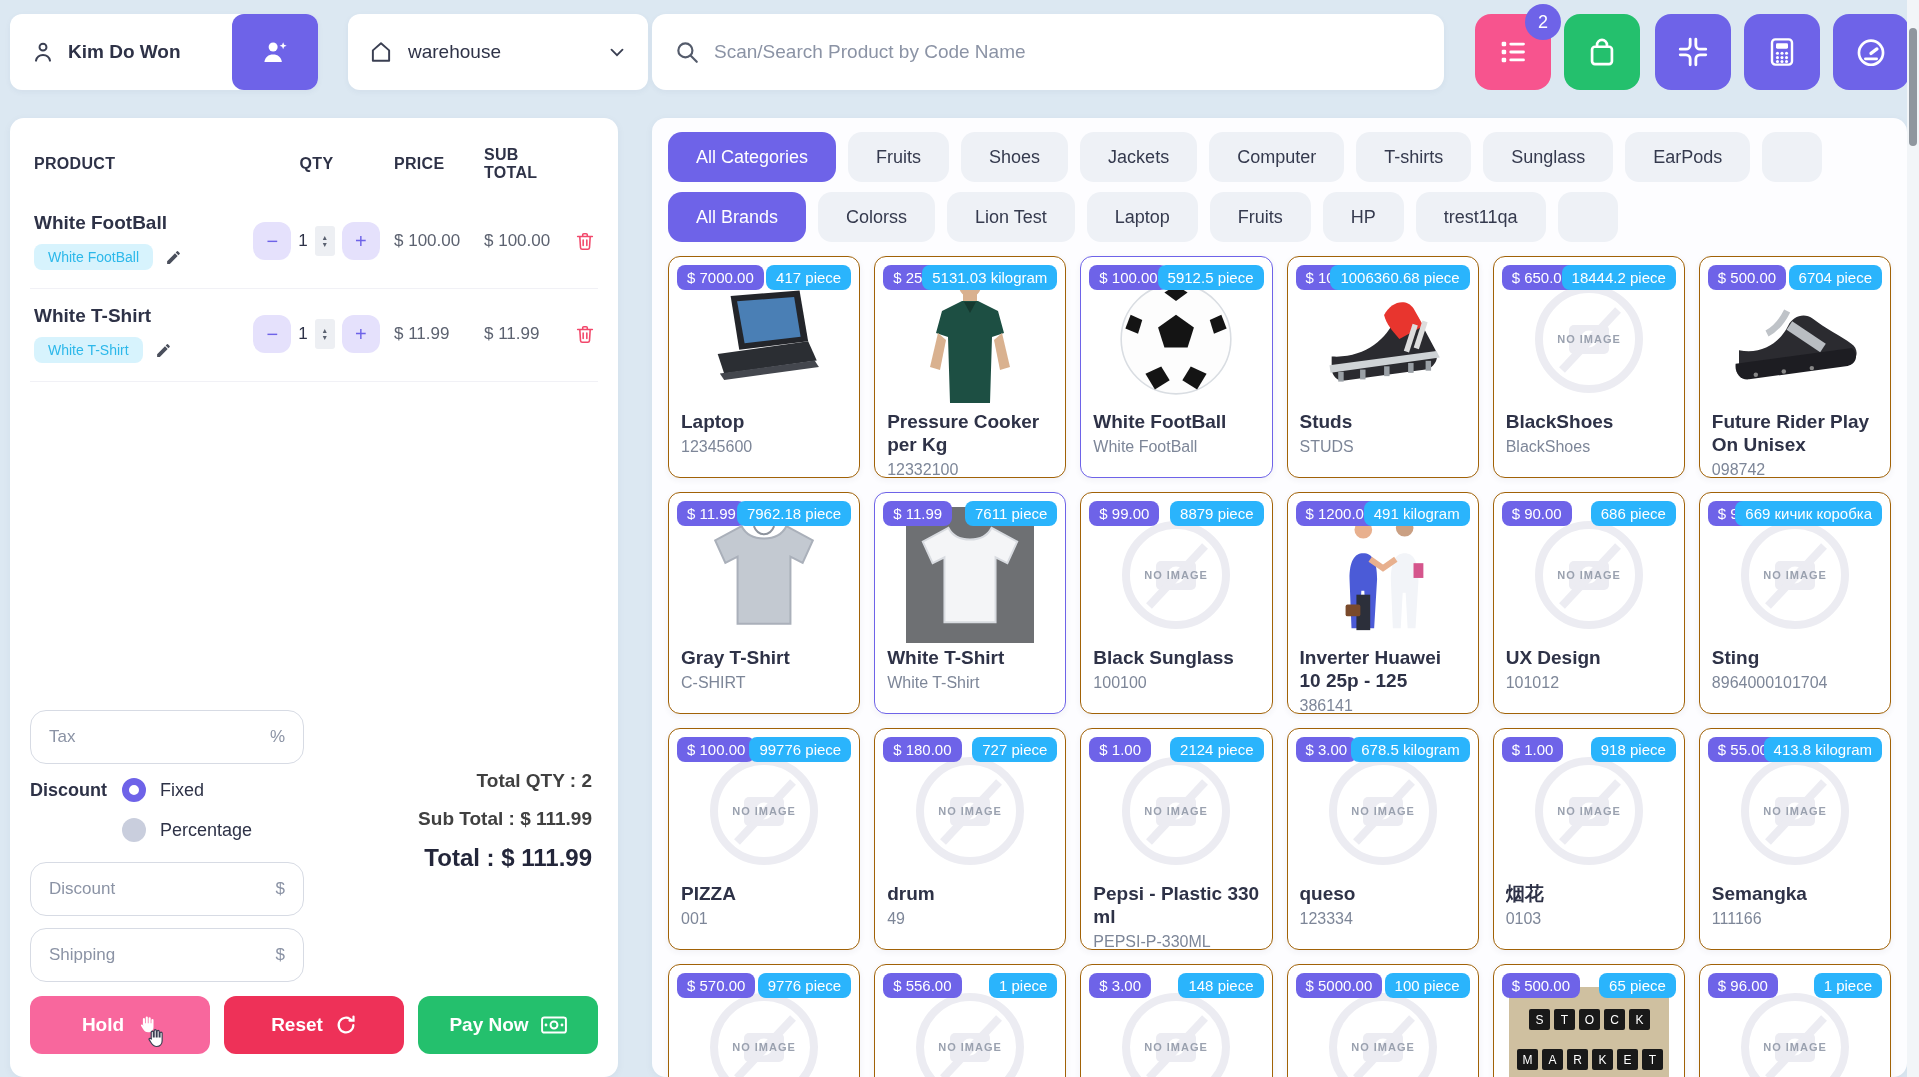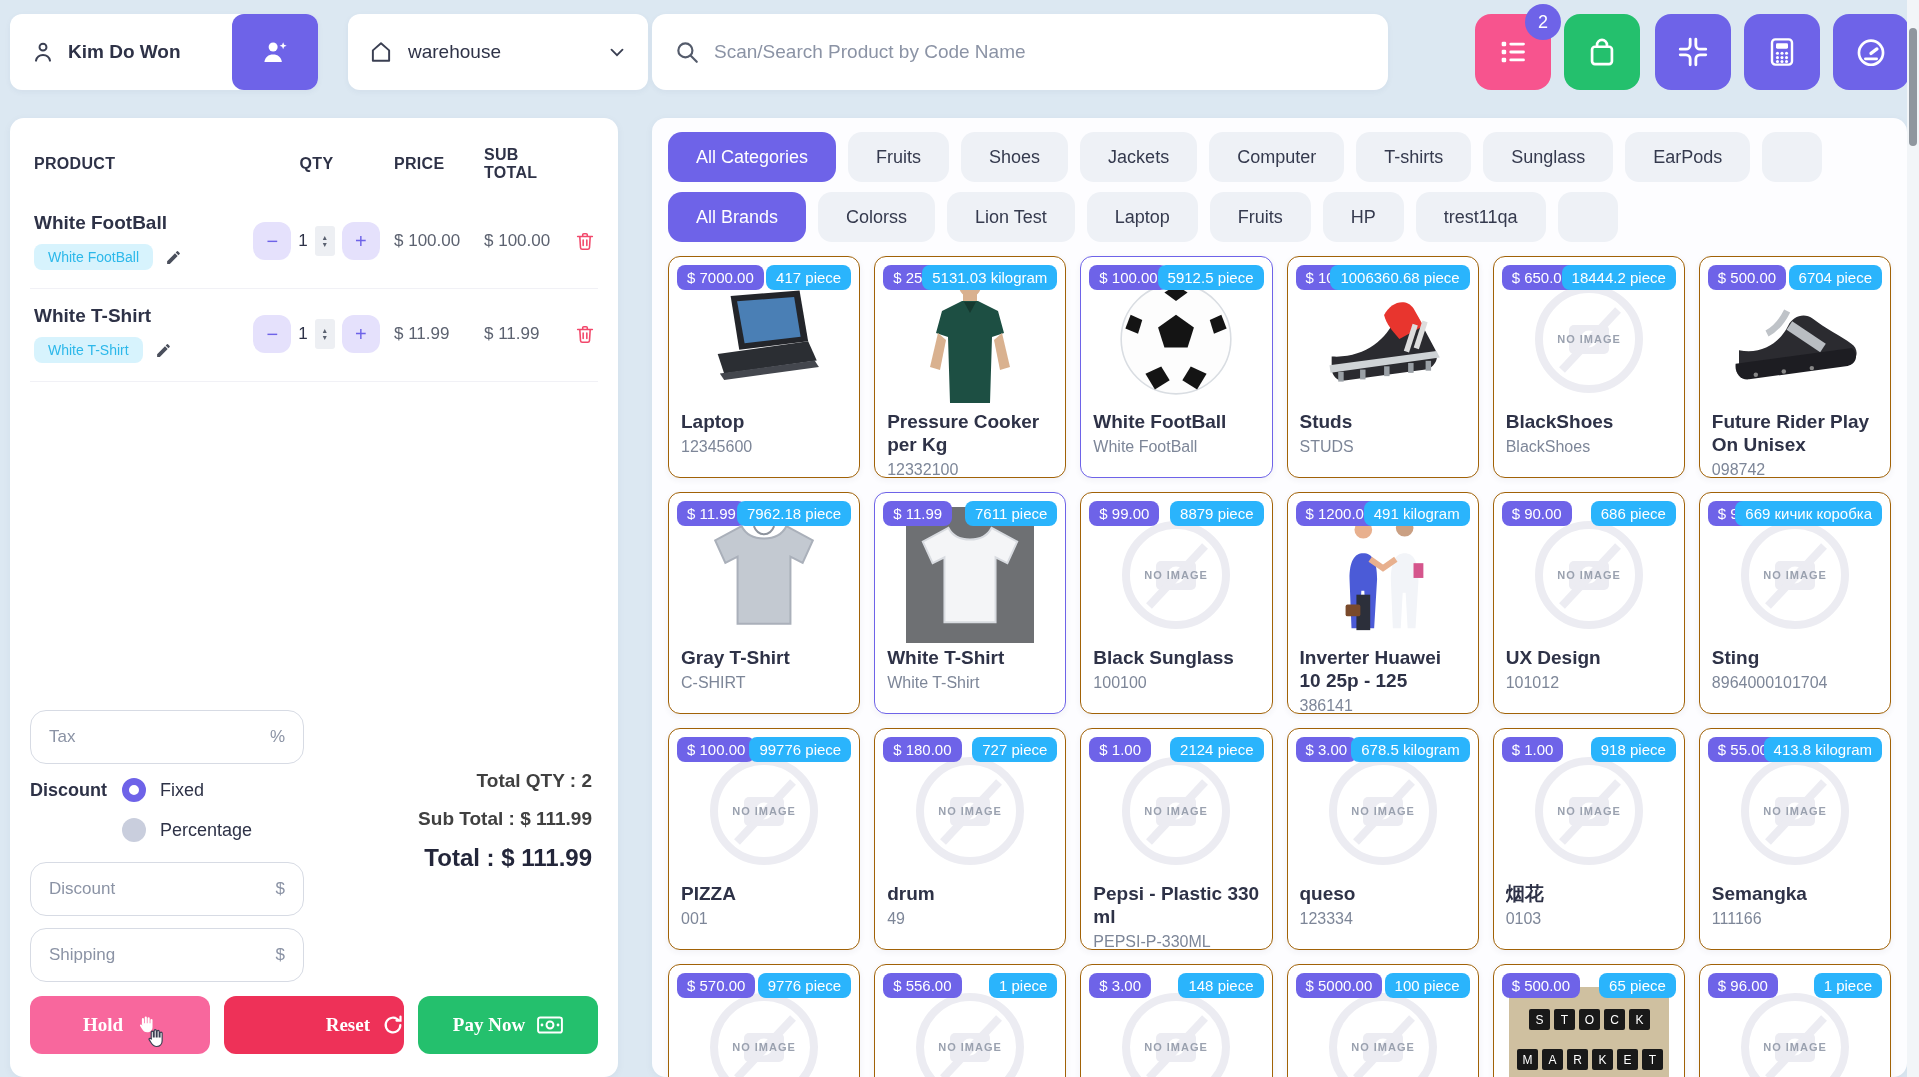--- a/index.html
+++ b/index.html
@@ -14,21 +14,21 @@
 
   
   .hdr-card { position:absolute; top:14px; background:#fff; border-radius:12px;
               display:flex; align-items:center; box-shadow:0 2px 6px rgba(40,50,90,.05); }
   .customer-card { left:10px; width:308px; height:76px; padding-left:20px; }
   .customer-card .cname { font-size:19px; font-weight:bold; color:#2e3247; margin-left:12px; flex:1; }
   .add-customer { width:86px; height:76px; background:#6e63e8; border-radius:12px;
                   display:flex; align-items:center; justify-content:center; cursor:pointer; border:none; }
   .warehouse-select { left:348px; width:300px; height:76px; padding:0 20px; cursor:pointer; }
   .warehouse-select .wname { font-size:19px; color:#2e3247; margin-left:14px; flex:1; }
-  .search-bar { left:652px; width:736px; height:76px; border-radius:14px; padding:0 22px; }
+  .search-bar { left:652px; width:792px; height:76px; border-radius:14px; padding:0 22px; }
   .search-bar input { border:none; outline:none; flex:1; margin-left:14px; font-size:19px;
                       color:#2e3247; font-family:"Liberation Sans",sans-serif; background:transparent; }
   .search-bar input::placeholder { color:#8b93a5; }
   .hdr-btn { position:absolute; top:14px; width:76px; height:76px; border-radius:16px; border:none;
              display:flex; align-items:center; justify-content:center; cursor:pointer; }
   .btn-list { left:1475px; background:#f7548e; }
   .btn-bag { left:1564px; background:#24c06d; }
   .btn-compress { left:1655px; background:#6e63e8; }
   .btn-calc { left:1744px; background:#6e63e8; }
   .btn-gauge { left:1833px; background:#6e63e8; }
@@ -76,23 +76,23 @@
   .radio-lab { font-size:18px; color:#2e3247; }
 
   .totals { position:absolute; right:26px; top:652px; text-align:right; }
   .t-qty, .t-sub { font-size:19px; font-weight:bold; color:#404040; }
   .t-sub { margin-top:16px; }
   .t-total { font-size:24px; font-weight:bold; color:#23263a; margin-top:14px; }
 
   .actions-row { position:absolute; left:20px; right:20px; top:878px; display:flex; gap:14px; }
   .act-btn { flex:1; height:58px; border:none; border-radius:12px; color:#fff; font-size:19px;
              font-weight:bold; display:flex; align-items:center; justify-content:center; gap:12px;
-             cursor:pointer; font-family:Liberation Serif, serif; }
+             cursor:pointer; font-family:Liberation Sans, sans-serif; }
   .btn-hold { background:#f8679d; }
-  .btn-reset { background:#ee3158;justify-content:flex-end; }
+  .btn-reset { background:#ee3158; }
   .btn-pay { background:#24c06d; }
 
   
   .catalog { position:absolute; left:652px; top:118px; width:1255px; height:959px;
              background:#fdfdff; border-radius:14px; padding:14px 16px; overflow:hidden;
              box-shadow:0 2px 8px rgba(40,50,90,.05); }
   .pill-row { display:flex; gap:12px; overflow:hidden; white-space:nowrap; margin-bottom:10px; }
   .pill { height:50px; line-height:50px; padding:0 28px; border-radius:14px; background:#eef1f6;
           color:#353a4e; font-size:18px; cursor:pointer; flex:0 0 auto; }
   .pill.active { background:#6e63e8; color:#fff; }

